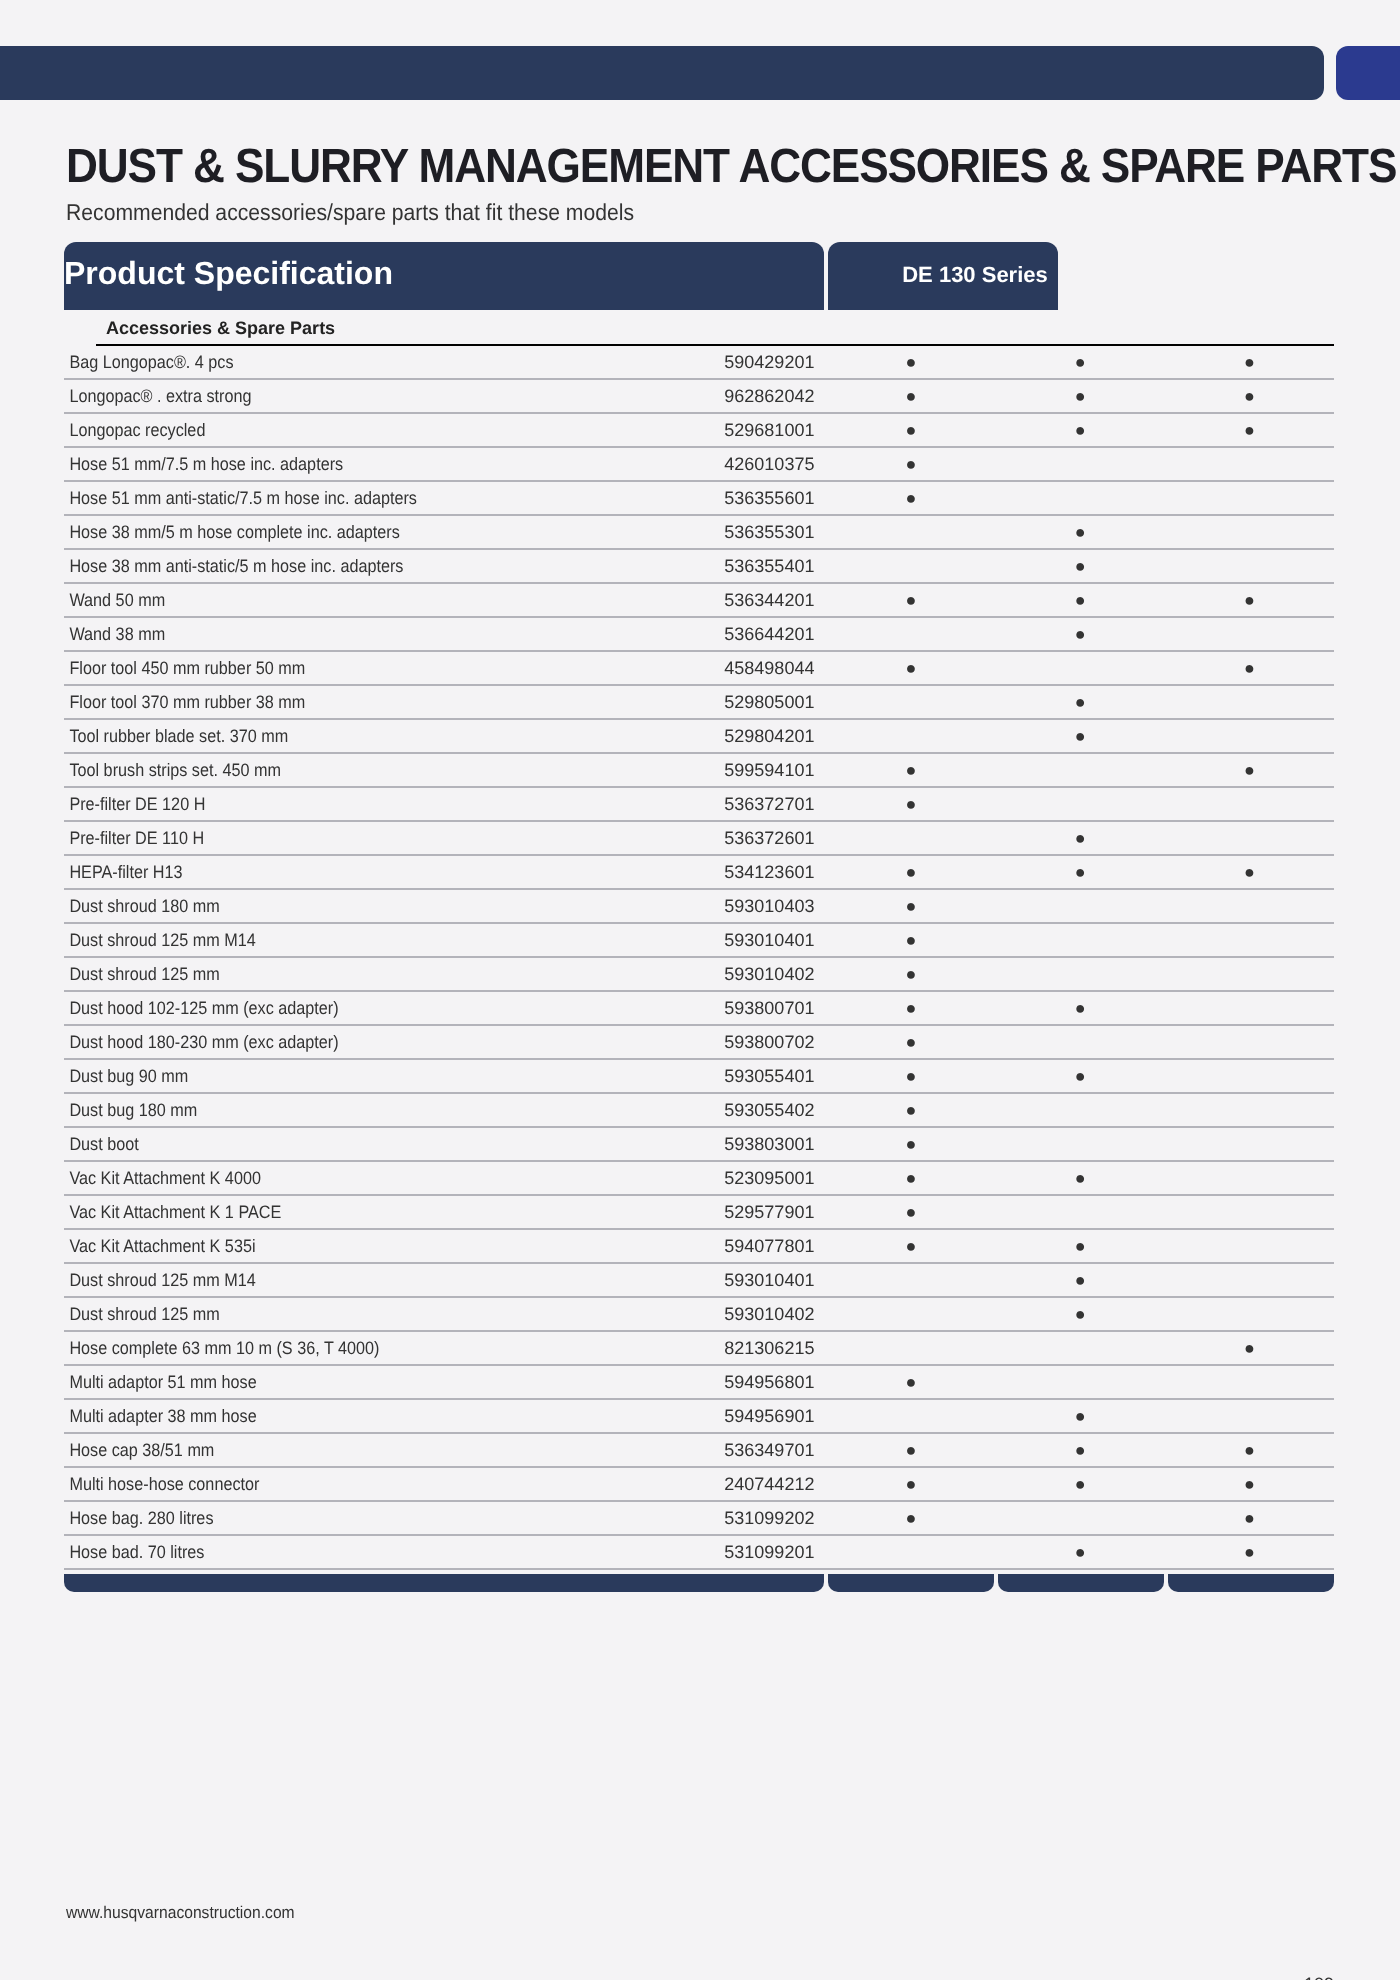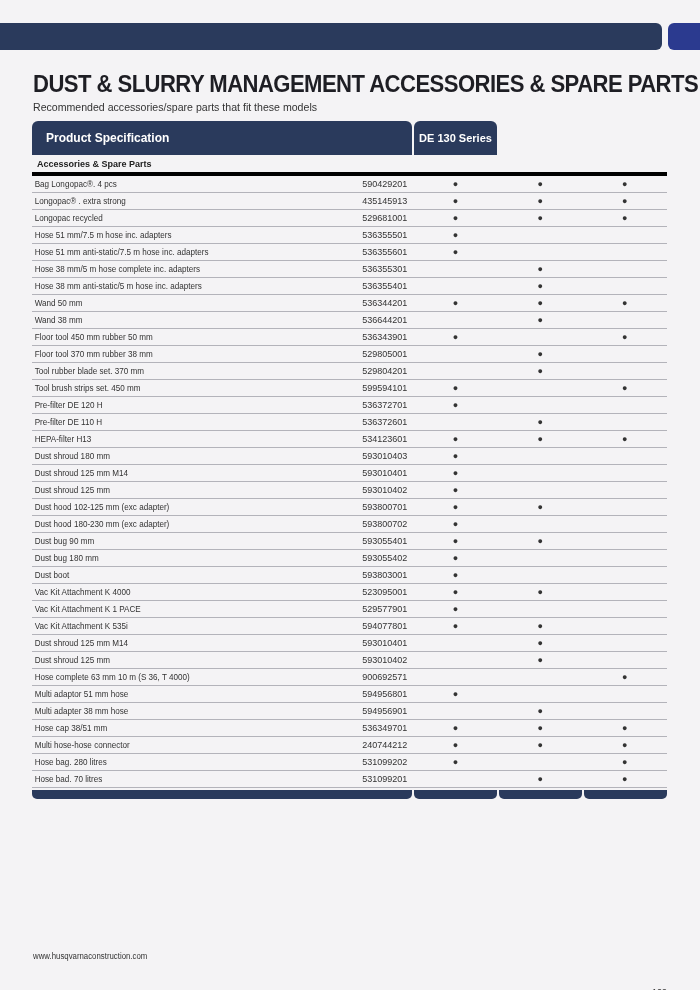--- a/index.html
+++ b/index.html
@@ -10,25 +10,25 @@
   .topbar-tab { position:absolute; left:668px; top:23px; width:40px; height:27px; background:#2b3a8f;
             border-radius:6px 0 0 6px; }
   .title { position:absolute; left:33px; top:70px; font-size:24px; font-weight:bold; letter-spacing:-0.6px;
            color:#1e1e24; transform:scaleX(0.92); transform-origin:left; white-space:nowrap; }
   .subtitle { position:absolute; left:33px; top:101px; font-size:11.5px; color:#333; transform:scaleX(0.92);
            transform-origin:left; white-space:nowrap; }
   .table { position:absolute; left:32px; top:121px; width:635px; }
   .thead { display:flex; height:34px; }
   .th { background:#2a3a5c; color:#fff; font-weight:bold; font-size:11px; display:flex; align-items:center;
         border-radius:6px 6px 0 0; margin-right:2px; }
-  .th.spec { width:380px; padding-left:14px; box-sizing:border-box; font-size:12px; }
+  .th.spec { width:380px; padding-left:0; box-sizing:border-box; font-size:16px; }
   .th.series { width:83px; justify-content:center; }
-  .th.series:last-child { width:83px; margin-right:12px; }
+  .th.series:last-child { width:83px; margin-right:12px;padding-left:32px; }
   .section { height:17px; font-size:9px; font-weight:bold; padding-left:5px; display:flex; align-items:center;
-             border-bottom:4px solid #000000; }
+             border-bottom:1px solid #000000;margin-left:16px; }
   .row { display:flex; height:16px; border-bottom:1.2px solid #b3b3ba; font-size:9px; align-items:center; color:#333;justify-content:space-between; }
   .c-name { width:320px; padding-left:3px; white-space:nowrap; transform:scaleX(0.9); transform-origin:left; }
   .c-part { width:60px; text-align:right; box-sizing:border-box; padding-right:6px; }
   .c-dot { width:85px; text-align:center; font-size:9px; }
   .c-dot.first { width:85px; }
   .tfoot { display:flex; height:9px; margin-top:2px; }
   .tf { background:#2a3a5c; border-radius:0 0 5px 5px; margin-right:2px; }
   .tf.spec { width:380px; }
   .tf.series { width:83px; }
   .tf.series:last-child { margin-right:0; }
@@ -53,35 +53,35 @@
   <div id="rows">
       <div class="row">
         <div class="c-name">Bag Longopac®. 4 pcs</div>
         <div class="c-part">590429201</div>
         <div class="c-dot first">●</div>
         <div class="c-dot">●</div>
         <div class="c-dot">●</div>
       </div>
       <div class="row">
         <div class="c-name">Longopac® . extra strong</div>
-        <div class="c-part">435145913</div>
+        <div class="c-part">962862042</div>
         <div class="c-dot first">●</div>
         <div class="c-dot">●</div>
         <div class="c-dot">●</div>
       </div>
       <div class="row">
         <div class="c-name">Longopac recycled</div>
         <div class="c-part">529681001</div>
         <div class="c-dot first">●</div>
         <div class="c-dot">●</div>
         <div class="c-dot">●</div>
       </div>
       <div class="row">
         <div class="c-name">Hose 51 mm/7.5 m hose inc. adapters</div>
-        <div class="c-part">536355501</div>
+        <div class="c-part">426010375</div>
         <div class="c-dot first">●</div>
         <div class="c-dot"></div>
         <div class="c-dot"></div>
       </div>
       <div class="row">
         <div class="c-name">Hose 51 mm anti-static/7.5 m hose inc. adapters</div>
         <div class="c-part">536355601</div>
         <div class="c-dot first">●</div>
         <div class="c-dot"></div>
         <div class="c-dot"></div>
@@ -109,21 +109,21 @@
       </div>
       <div class="row">
         <div class="c-name">Wand 38 mm</div>
         <div class="c-part">536644201</div>
         <div class="c-dot first"></div>
         <div class="c-dot">●</div>
         <div class="c-dot"></div>
       </div>
       <div class="row">
         <div class="c-name">Floor tool 450 mm rubber 50 mm</div>
-        <div class="c-part">536343901</div>
+        <div class="c-part">458498044</div>
         <div class="c-dot first">●</div>
         <div class="c-dot"></div>
         <div class="c-dot">●</div>
       </div>
       <div class="row">
         <div class="c-name">Floor tool 370 mm rubber 38 mm</div>
         <div class="c-part">529805001</div>
         <div class="c-dot first"></div>
         <div class="c-dot">●</div>
         <div class="c-dot"></div>
@@ -249,21 +249,21 @@
       </div>
       <div class="row">
         <div class="c-name">Dust shroud 125 mm</div>
         <div class="c-part">593010402</div>
         <div class="c-dot first"></div>
         <div class="c-dot">●</div>
         <div class="c-dot"></div>
       </div>
       <div class="row">
         <div class="c-name">Hose complete 63 mm 10 m (S 36, T 4000)</div>
-        <div class="c-part">900692571</div>
+        <div class="c-part">821306215</div>
         <div class="c-dot first"></div>
         <div class="c-dot"></div>
         <div class="c-dot">●</div>
       </div>
       <div class="row">
         <div class="c-name">Multi adaptor 51 mm hose</div>
         <div class="c-part">594956801</div>
         <div class="c-dot first">●</div>
         <div class="c-dot"></div>
         <div class="c-dot"></div>

